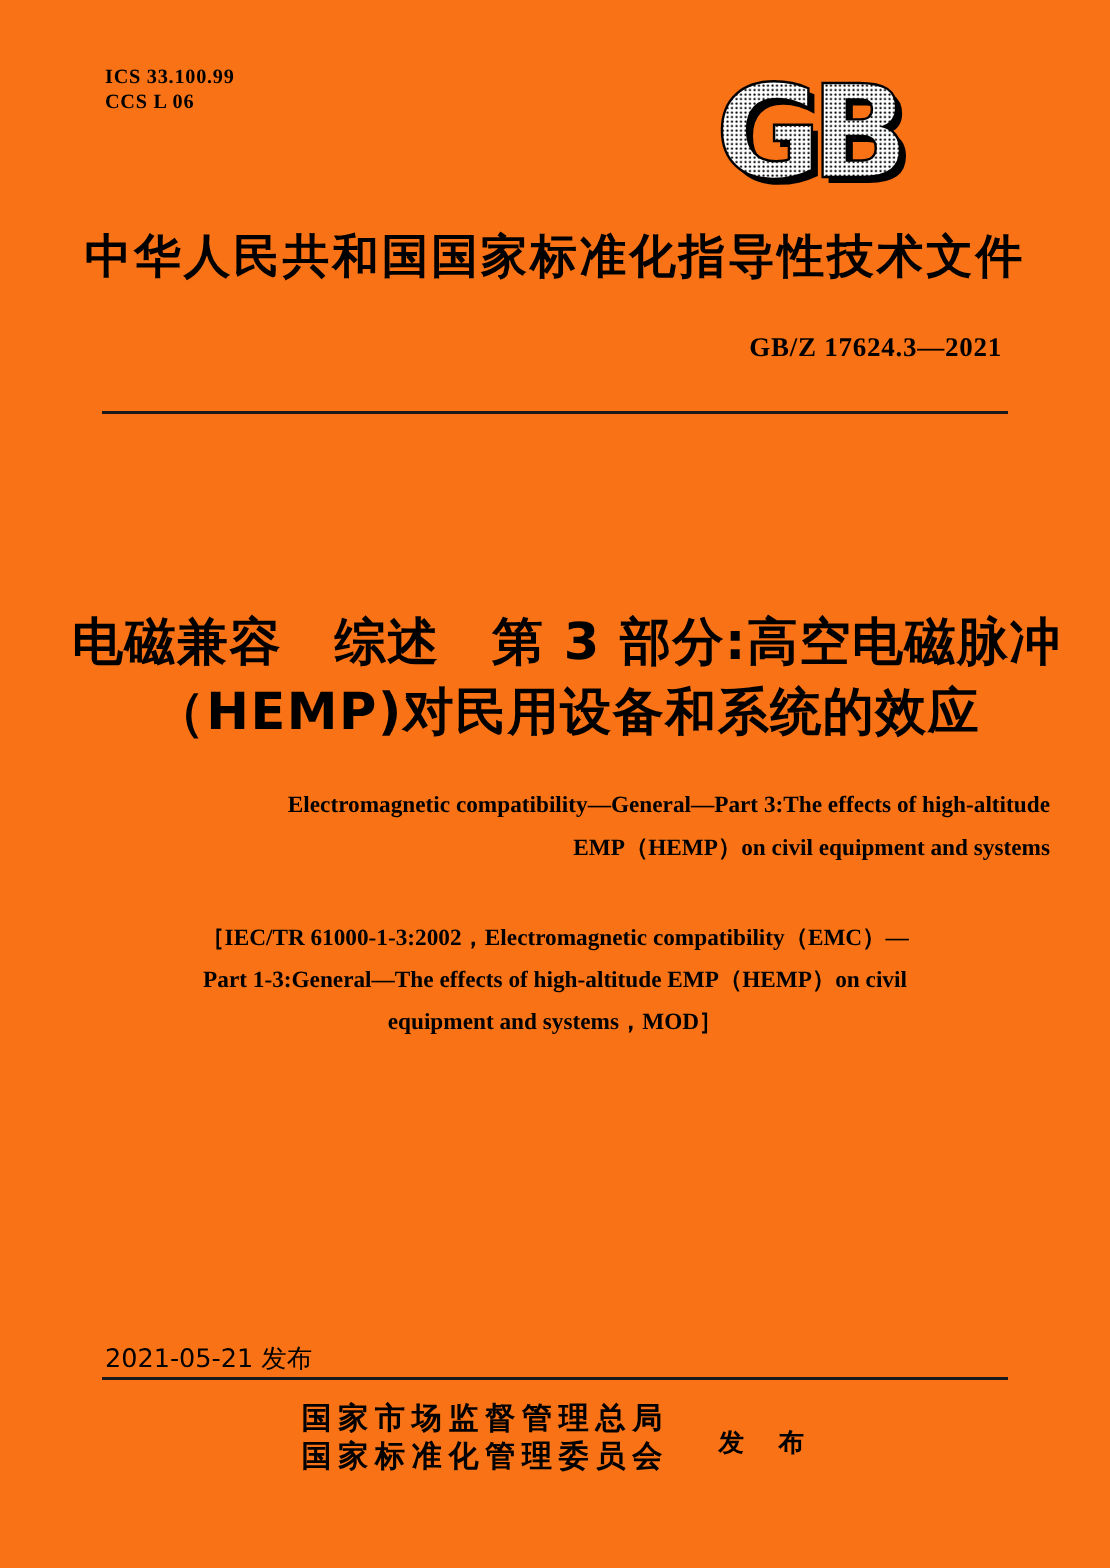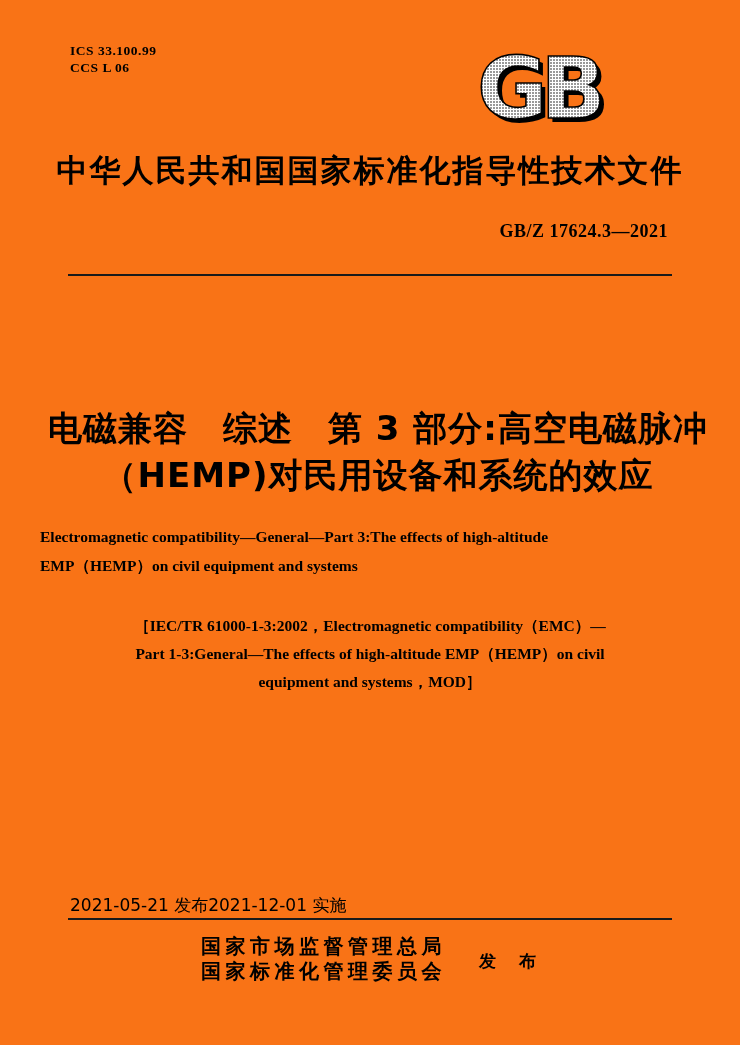--- a/index.html
+++ b/index.html
@@ -73,21 +73,21 @@
     line-height: 47px;
     letter-spacing: 1px;
     color: #000;
     padding-left: 16px;
   }
   .title-en {
     position: absolute;
     left: 40px;
     right: 40px;
     top: 522px;
-    text-align: left;
+    text-align: right;
     font-size: 15.5px;
     font-weight: bold;
     line-height: 29px;
     color: #000;
   }
   .adoption {
     position: absolute;
     left: 40px;
     right: 40px;
     top: 612px;
@@ -176,21 +176,20 @@
   </div>
 
   <div class="adoption">
     <div>［IEC/TR 61000-1-3:2002，Electromagnetic compatibility（EMC）—</div>
     <div>Part 1-3:General—The effects of high-altitude EMP（HEMP）on civil</div>
     <div>equipment and systems，MOD］</div>
   </div>
 
   <div class="date-row">
     <span>2021-05-21 发布</span>
-    <span>2021-12-01 实施</span>
   </div>
 
   <div class="rule rule-bottom"></div>
 
   <div class="issuer-row">
     <div class="issuers">
       <div>国家市场监督管理总局</div>
       <div>国家标准化管理委员会</div>
     </div>
     <div class="publish">发　布</div>

